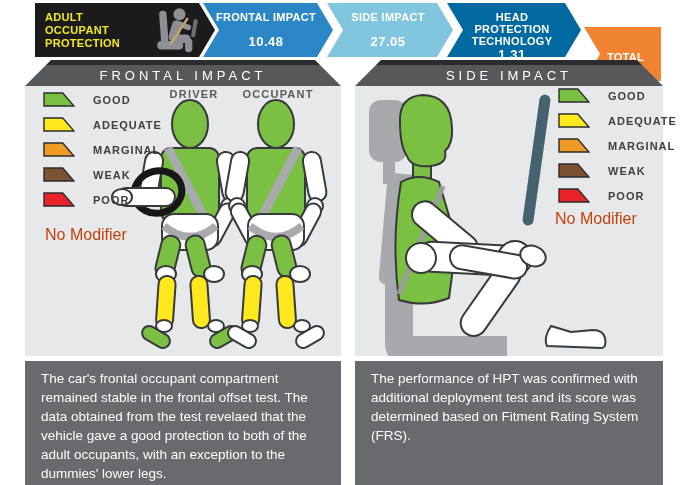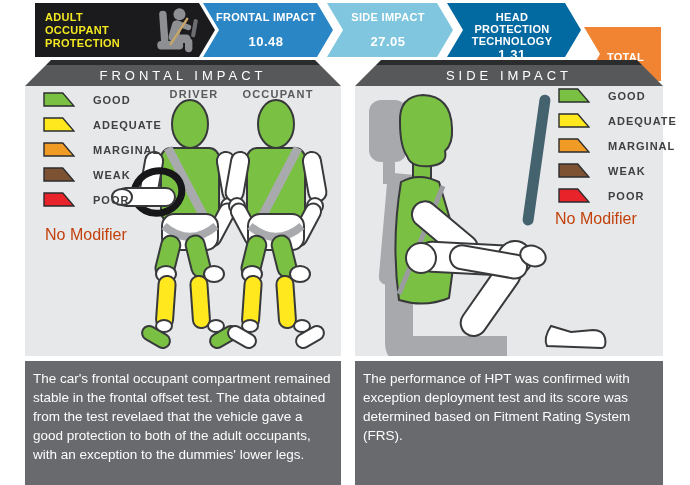--- a/index.html
+++ b/index.html
@@ -49,21 +49,21 @@
 
   .seat-label{width:90px;text-align:center;font-size:11px;font-weight:700;
     letter-spacing:1.2px;color:#595a5c;top:2px;}
   .driver-label{left:124px;}
   .passenger-label{left:208px;}
   .modifier{font-size:16px;color:#c2410c;}
   .modifier-left{left:20px;top:140px;}
   .modifier-right{left:200px;top:124px;}
 
   .desc-box{position:absolute;left:0;top:301px;width:100%;height:124px;box-sizing:border-box;
-    background:#696a6d;padding:8px 8px;}
+    background:#696a6d;padding:8px 16px;}
   .desc-box p{margin:0;color:#fdfdfd;font-size:13.5px;line-height:19px;}
 </style>
 </head>
 <body>
 
 <div class="page">
 
   <div class="banner">
 
     <div class="seg seg-cat" style="background-color: rgb(27, 27, 29);">
@@ -263,16 +263,16 @@
               <polygon points="1,1 21,1 33,15 1,15" stroke="#2c2d2f" stroke-width="1.5" fill="#e8232a"></polygon>
             </svg>
           <span class="lg-label">POOR</span>
         </div>
       </div>
 
       <div class="pos modifier modifier-right">No Modifier</div>
     </div>
 
     <div class="desc-box" style="background-color: rgb(105, 106, 109);">
-      <p>The performance of HPT was confirmed with exception deployment test and its score was determined based on Fitment Rating System (FRS).</p>
+      <p>The performance of HPT was confirmed with additional deployment test and its score was determined based on Fitment Rating System (FRS).</p>
     </div>
   </section>
 </div>
 
 </body></html>

